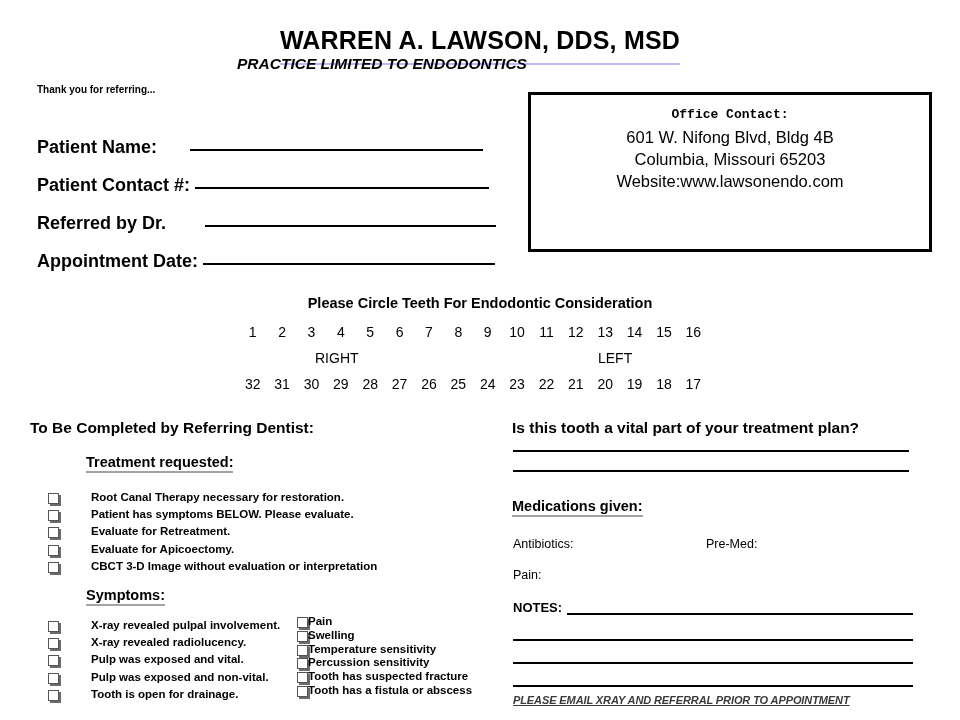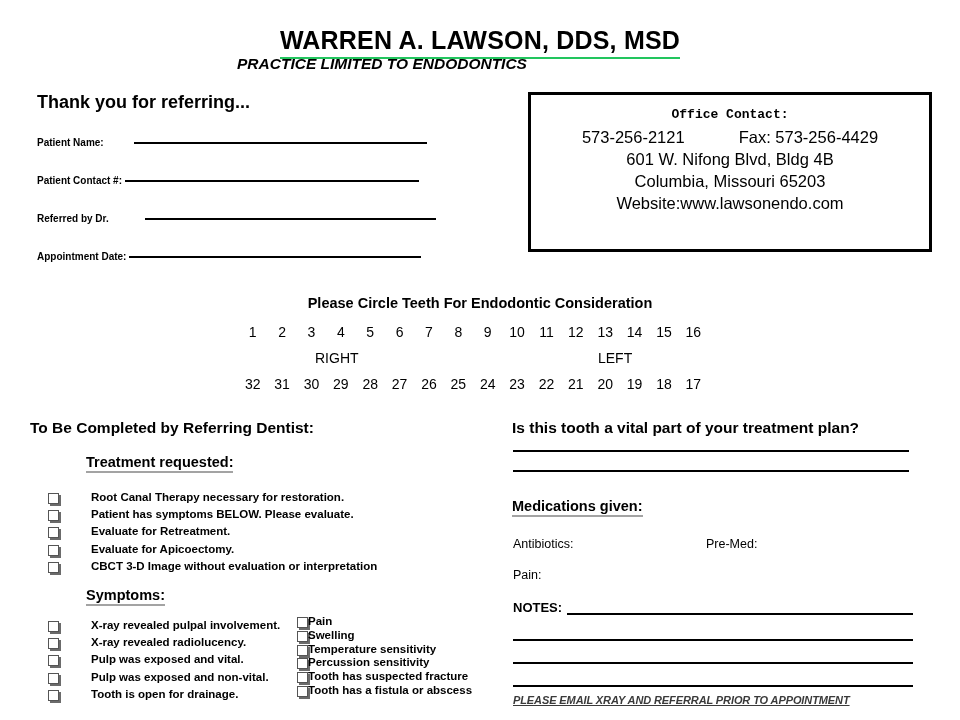--- a/index.html
+++ b/index.html
@@ -19,39 +19,39 @@
 
   
   #doc-title {
     left: 0; top: 26px; width: 960px;
     text-align: center;
     font-size: 25px;
     font-weight: bold;
     letter-spacing: 0.2px;
   }
   #doc-title span {
-    border-bottom: 2px solid #22c55e;
-    padding-bottom: 3px;
+    border-bottom: 2px solid #c4b5fd;
+    padding-bottom: 9px;
   }
   #doc-subtitle {
     left: 0; top: 55px; width: 764px;
     text-align: center;
     font-size: 15.5px;
     font-style: italic;
     font-weight: bold;
   }
 
   
   #thanks-heading {
-    left: 37px; top: 92px;
+    left: 37px; top: 84px;
+    font-size: 10px;
+    font-weight: bold;
+  }
+  .field-row {
     font-size: 18px;
-    font-weight: bold;
-  }
-  .field-row {
-    font-size: 10px;
     font-weight: bold;
     white-space: nowrap;
     text-align: right;
   }
   .field-label { display: inline-block; }
   .field-line {
     display: inline-block;
     border-bottom: 2px solid #000;
     vertical-align: 2px;
   }
@@ -224,24 +224,20 @@
   <span class="field-line" style="width:291px; margin-left:34px;"></span>
 </div>
 
 <div class="abs field-row" style="left:37px; top:251px;">
   <span class="field-label">Appointment Date:</span>
   <span class="field-line" style="width:292px;"></span>
 </div>
 
 <div class="abs" id="office-box">
   <div class="oc-title">Office Contact:</div>
-  <div class="phone-row">
-    <span>573-256-2121</span>
-    <span>Fax: 573-256-4429</span>
-  </div>
   <div>601 W. Nifong Blvd, Bldg 4B</div>
   <div>Columbia, Missouri 65203</div>
   <div>Website:www.lawsonendo.com</div>
 </div>
 
 <div class="abs" id="tooth-heading">Please Circle Teeth For Endodontic Consideration</div>
 
 <div class="abs tooth-row" id="tooth-row-upper">
   <span class="tooth-num">1</span>
   <span class="tooth-num">2</span>

